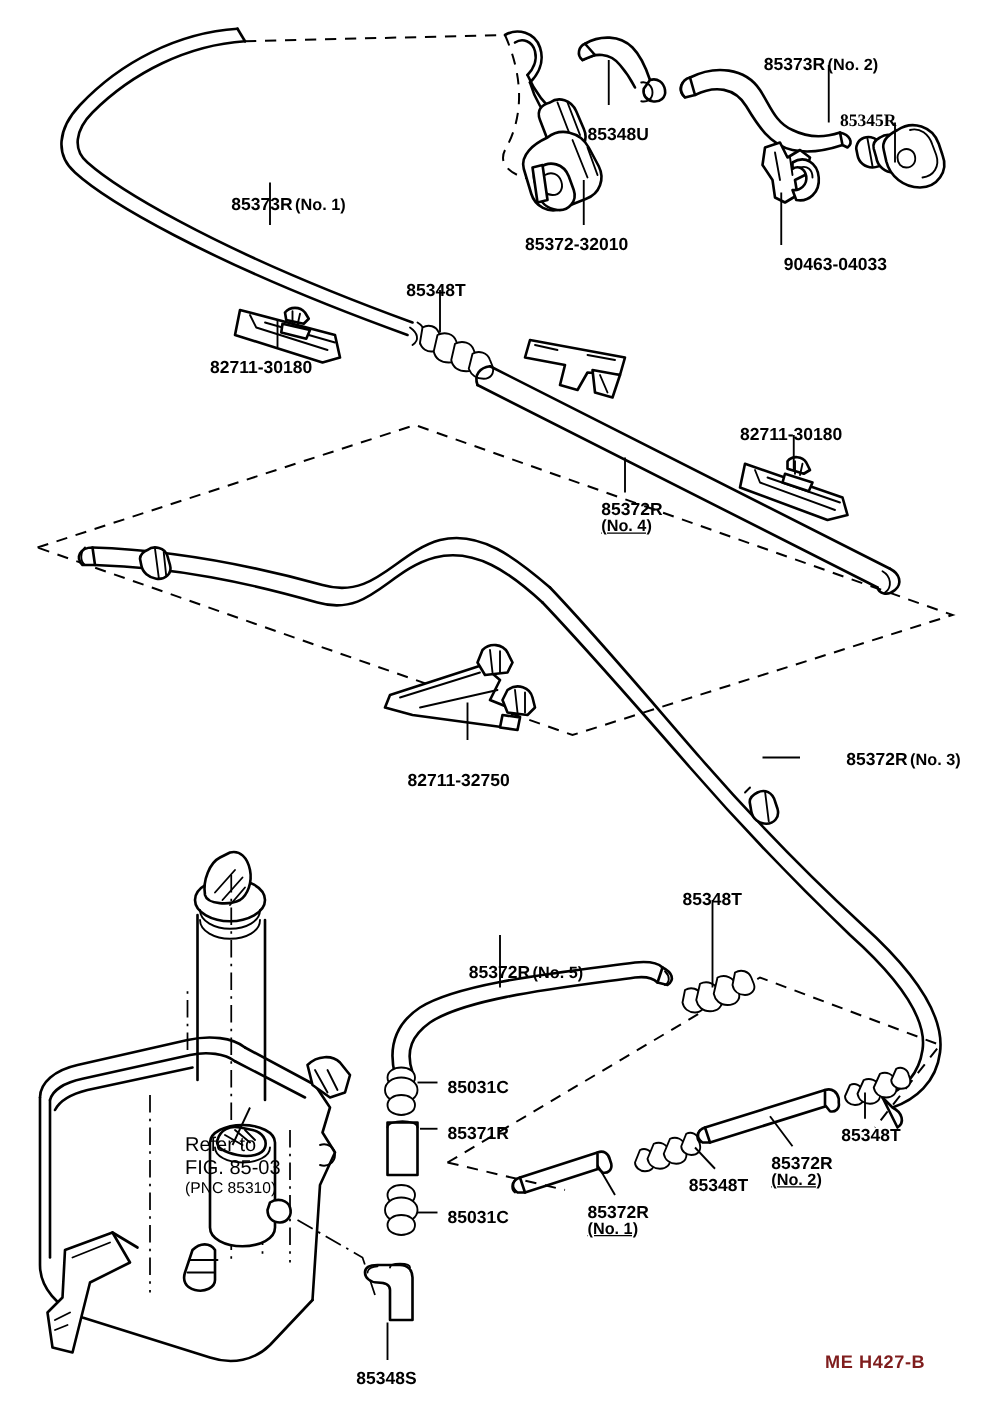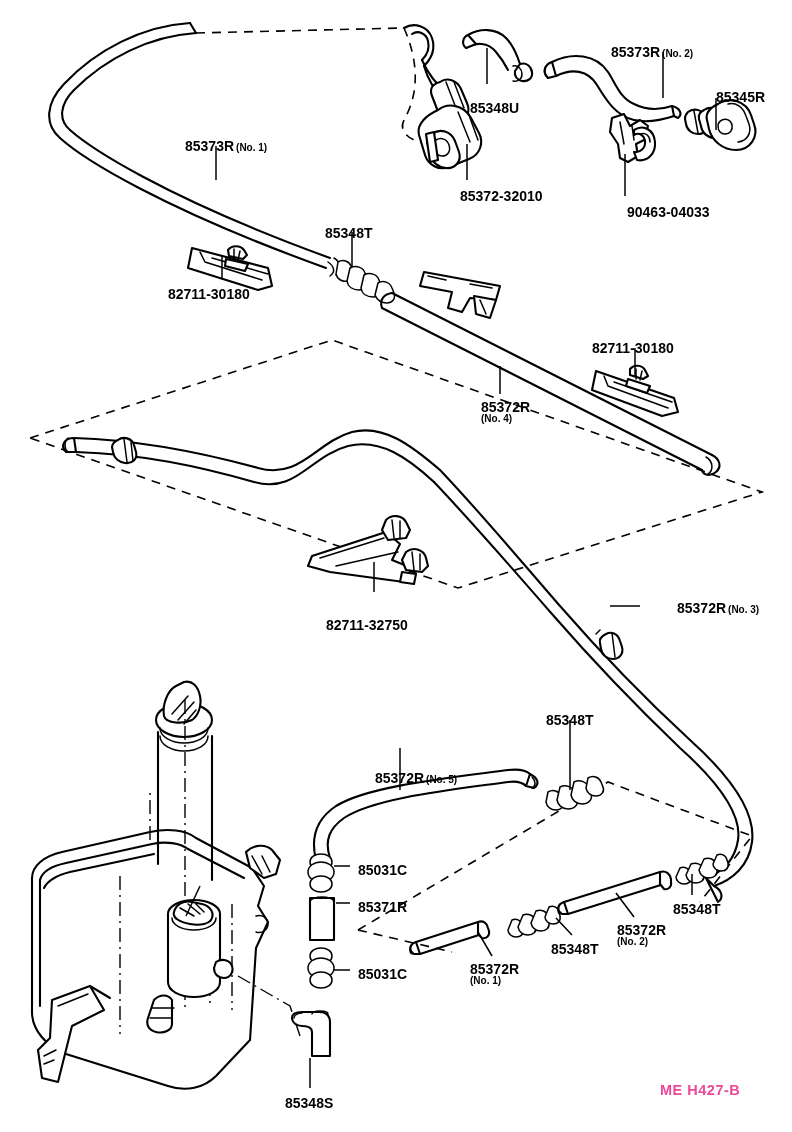--- a/index.html
+++ b/index.html
@@ -19,41 +19,41 @@
   .lbl{
     position:absolute;
     color:#000;
     font-family:"Liberation Sans", sans-serif;
     font-weight:bold;
     white-space:nowrap;
     letter-spacing:0px;
     line-height:1.04;
   }
   .lbl .main{font-size:14px;}
-  .lbl .sub{font-size:10px;}
+  .lbl .sub{font-size:13px;}
   .lbl.two .main{display:block;}
-  .lbl.two .sub{display:block;margin-top:-1px;}
+  .lbl.two .sub{display:block;margin-top:-1px;text-decoration:underline;}
   .lbl.inline .main,.lbl.inline .sub{display:inline;}
   .lbl.inline .sub{margin-left:2px;}
   .refer{
     position:absolute;
     color:#000;
     font-family:"Liberation Sans", sans-serif;
     font-weight:normal;
     line-height:1.14;
     white-space:nowrap;
   }
   .refer .r1{font-size:16px;display:block;}
   .refer .r2{font-size:16px;display:block;}
   .refer .r3{font-size:12.5px;display:block;margin-top:-1px;}
   .sheetcode{
     position:absolute;
     font-size:14.5px;
     font-weight:bold;
-    color:#ec4899;
+    color:#7f1d1d;
     letter-spacing:0.5px;
     white-space:nowrap;
     font-family:"Liberation Sans", sans-serif;
   }
 </style>
 </head>
 <body>
 
 <div id="sheet">
 
@@ -347,37 +347,37 @@
       <path class="lead" d="M350 970 L334 970"></path>
       <path class="lead" d="M310 1088 L310 1058"></path>
       <path class="lead" d="M692 895 L692 874"></path>
       <path class="lead" d="M634 917 L616 893"></path>
       <path class="lead" d="M572 935 L556 918"></path>
       <path class="lead" d="M492 956 L478 932"></path>
       <path class="lead" d="M200 886 L186 916"></path>
     </g>
   </svg>
 
-  <div class="lbl inline" style="left:185px;top:138px;">
+  <div class="lbl inline" style="left:185px;top:156px;">
     <span class="main">85373R</span><span class="sub">(No. 1)</span>
   </div>
 
   <div class="lbl inline" style="left:470px;top:76px;margin-top:24px;">
     <span class="main">85348U</span><span class="sub"></span>
   </div>
 
   <div class="lbl inline" style="left:611px;top:44px;">
     <span class="main">85373R</span><span class="sub">(No. 2)</span>
   </div>
 
-  <div class="lbl inline" style="left:716px;top:89px;">
+  <div class="lbl inline" style="left:672px;top:89px;font-family:Liberation Serif, serif;">
     <span class="main">85345R</span><span class="sub"></span>
   </div>
 
-  <div class="lbl inline" style="left:460px;top:188px;">
+  <div class="lbl inline" style="left:420px;top:188px;">
     <span class="main">85372-32010</span><span class="sub"></span>
   </div>
 
   <div class="lbl inline" style="left:580px;top:204px;margin-left:47px;">
     <span class="main">90463-04033</span><span class="sub"></span>
   </div>
 
   <div class="lbl inline" style="left:325px;top:225px;">
     <span class="main">85348T</span><span class="sub"></span>
   </div>
@@ -438,16 +438,21 @@
 
   <div class="lbl inline" style="left:551px;top:941px;">
     <span class="main">85348T</span><span class="sub"></span>
   </div>
 
   <div class="lbl two" style="left:470px;top:962px;">
     <span class="main">85372R</span>
     <span class="sub">(No. 1)</span>
   </div>
 
+  <div class="refer" style="left:148px;top:908px;">
+    <span class="r1">Refer to</span>
+    <span class="r2">FIG. 85-03</span>
+    <span class="r3">(PNC 85310)</span>
+  </div>
 
   <div class="sheetcode" style="left:660px;top:1082px;">ME  H427-B</div>
 
 </div>
 
 </body></html>

